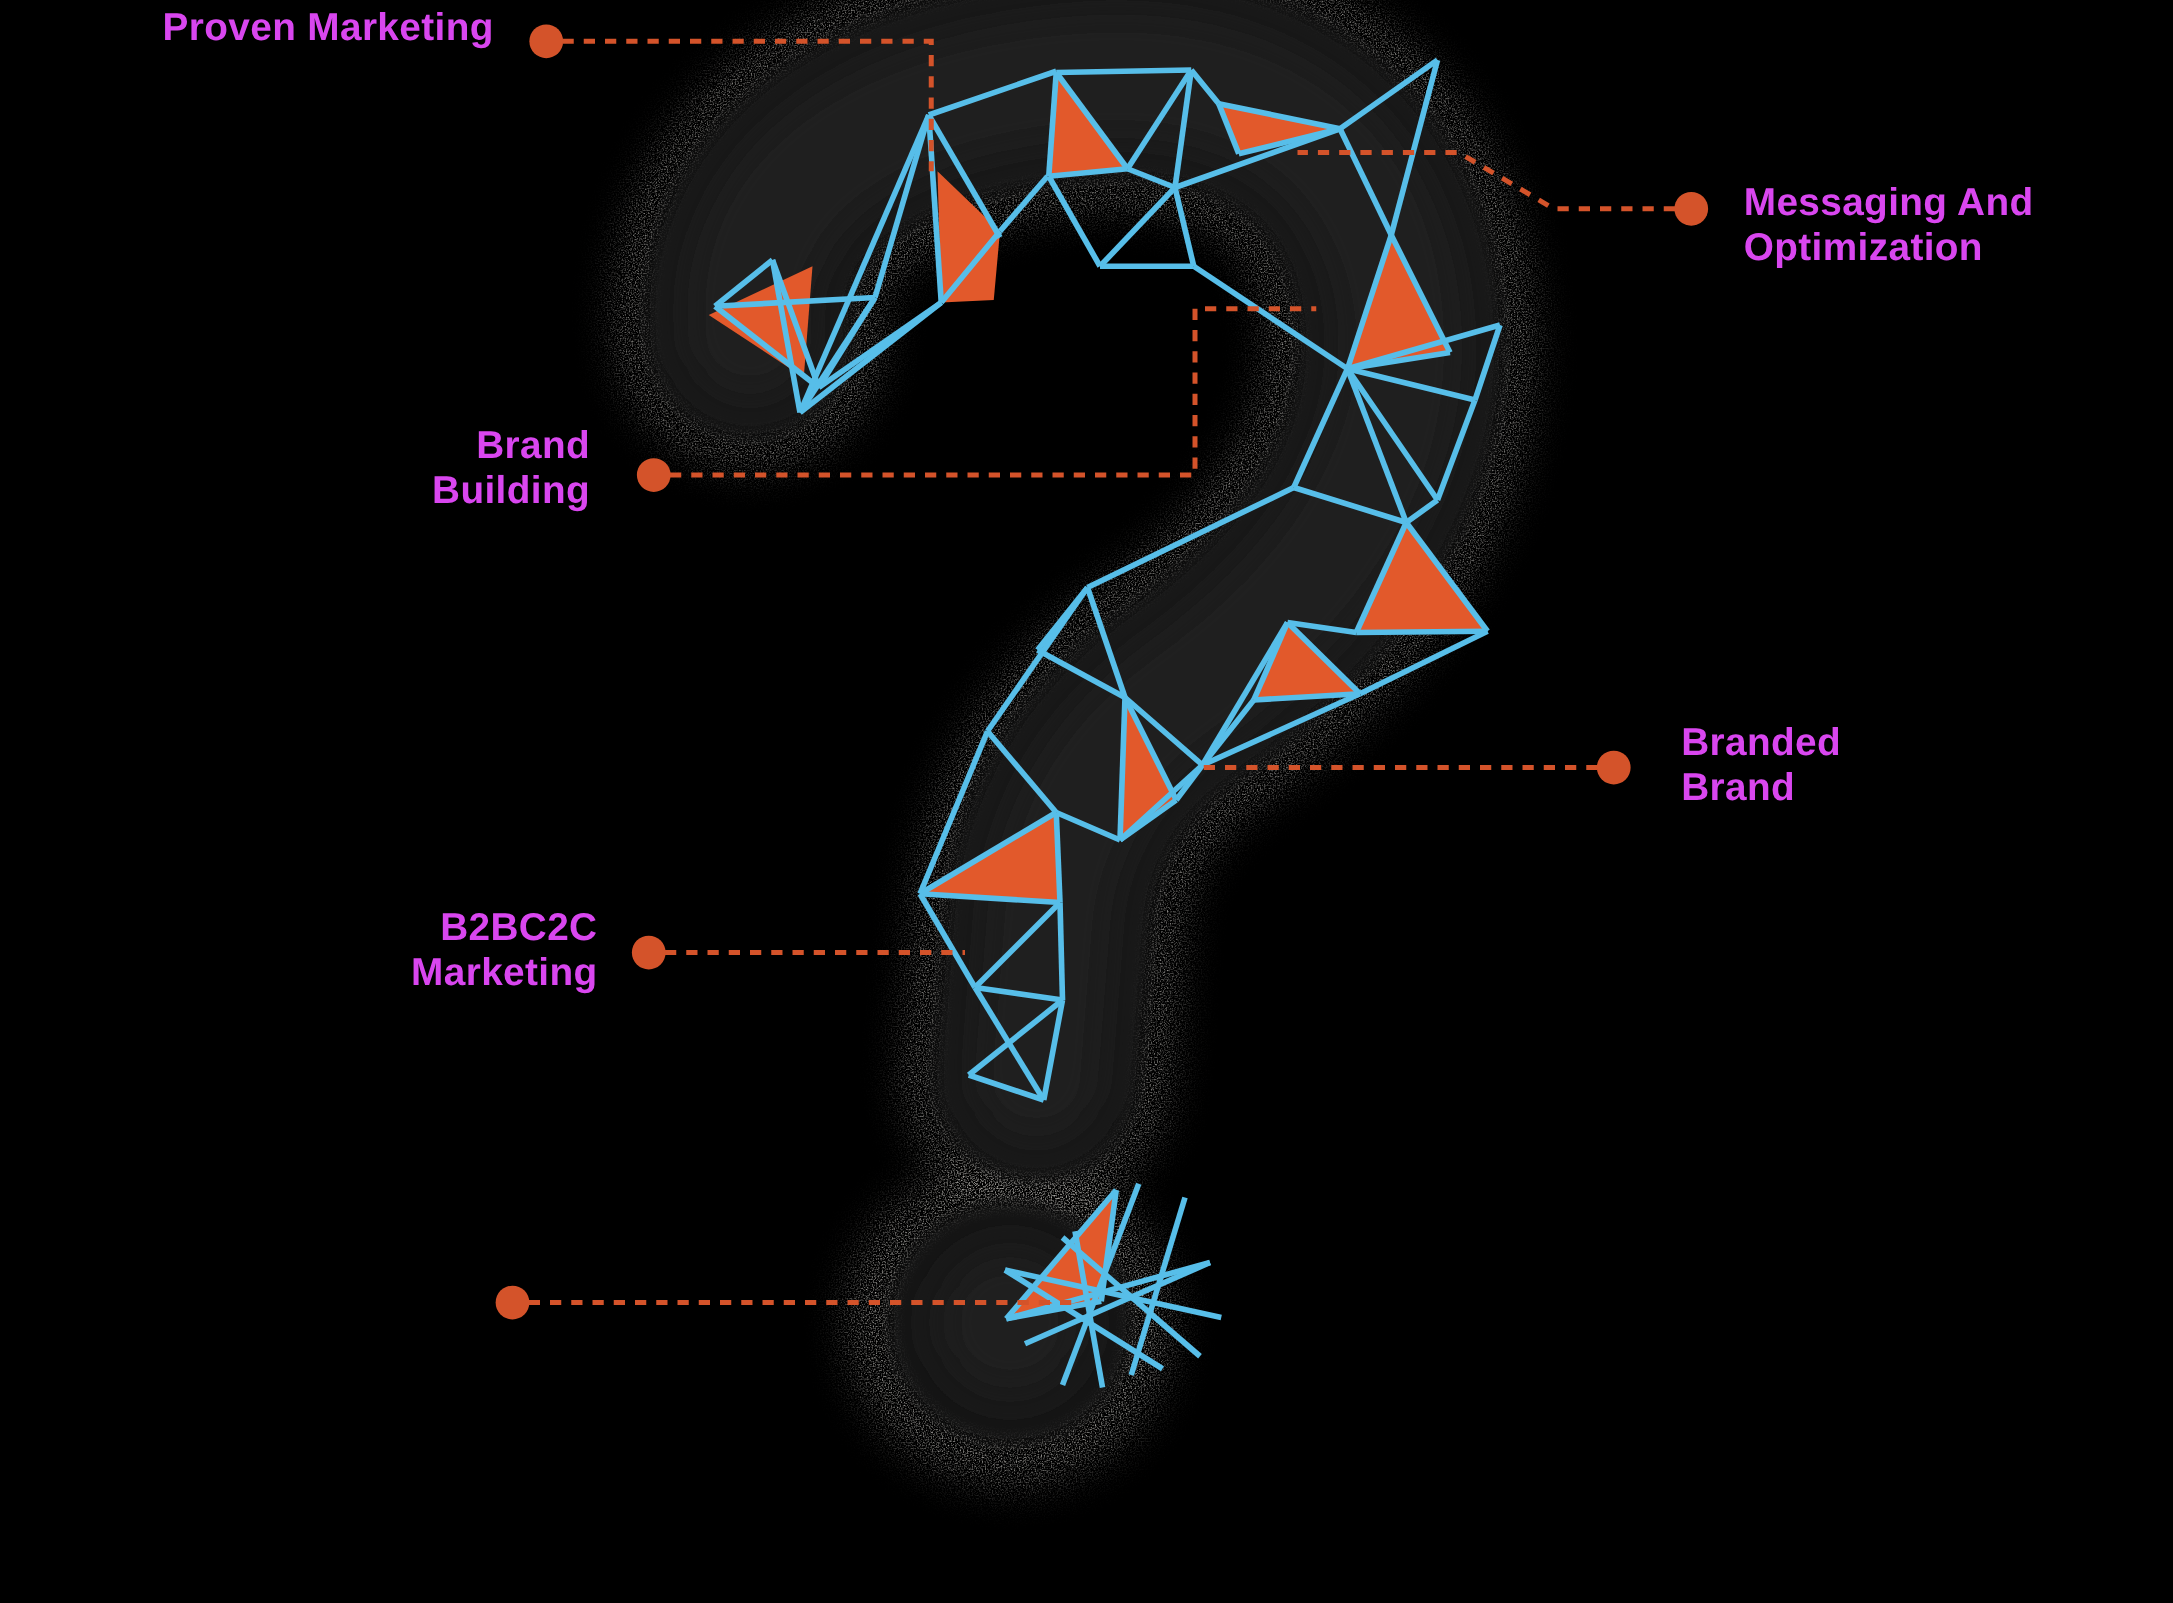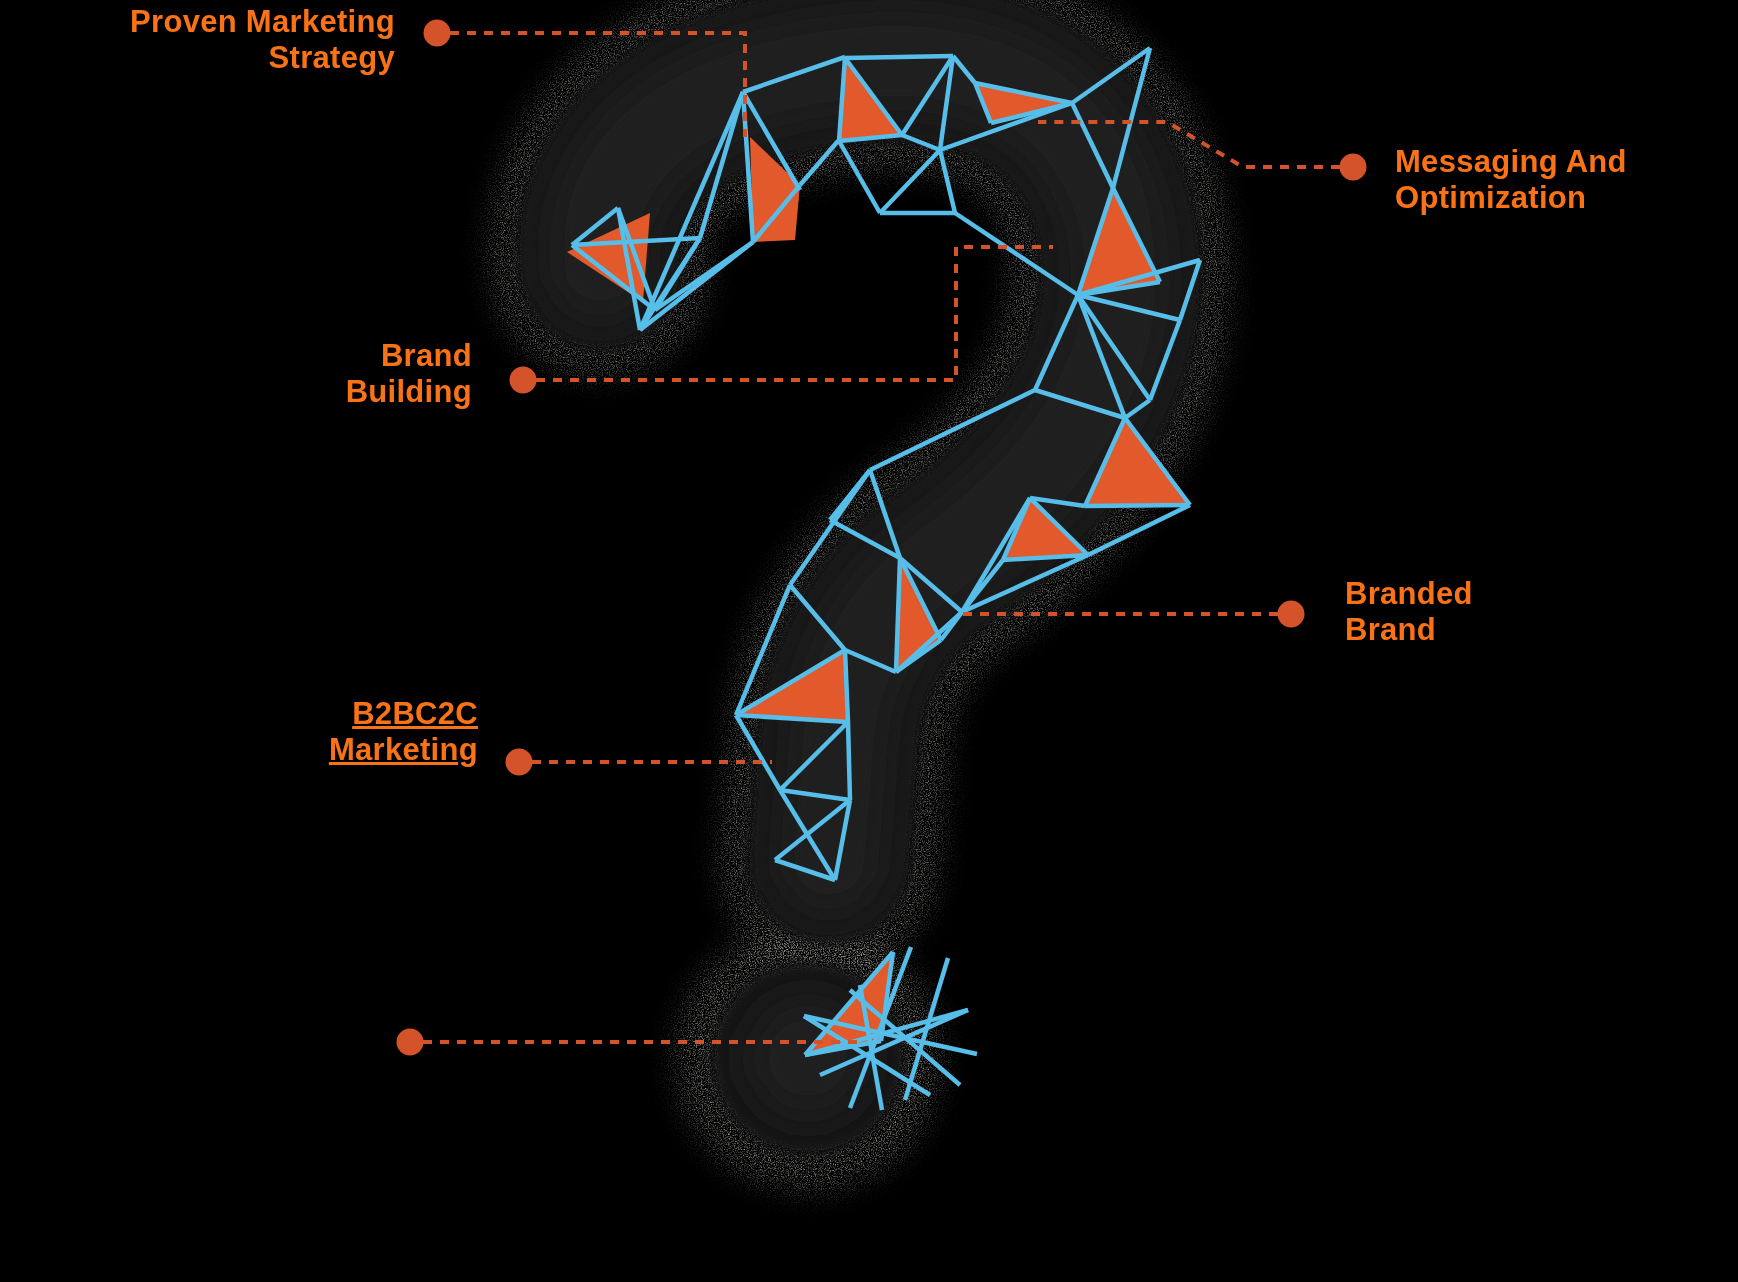--- a/index.html
+++ b/index.html
@@ -6,35 +6,35 @@
   .stage{
     position:relative;
     width:1738px;height:1282px;
     background:#000;
     overflow:hidden;
     font-family:"Liberation Sans", sans-serif;
   }
   svg.fig{position:absolute;left:0;top:0;}
   .label{
     position:absolute;
-    color:#f97316;
+    color:#d946ef;
     font-weight:bold;
     font-size:31px;
     line-height:36px;
     letter-spacing:.3px;
     white-space:nowrap;
   }
   .label.align-right{text-align:right;}
   .label.align-left{text-align:left;}
   
   #lbl-proven      {right:1343px; top:4px;}
   #lbl-messaging   {left:1395px;  top:144px;}
   #lbl-brand       {right:1266px; top:338px;margin-left:48px;}
   #lbl-branded     {left:1345px;  top:576px;}
-  #lbl-b2b         {right:1260px; top:696px;text-decoration:underline;}
+  #lbl-b2b         {right:1260px; top:724px;}
   #lbl-conversion  {right:1373px; top:1002px;}
 </style>
 </head>
 <body>
 
 <div class="stage">
 
   <svg class="fig" width="1738" height="1282" viewBox="0 0 1738 1282">
     <defs>
       <filter id="spray" x="-30%" y="-30%" width="160%" height="160%">
@@ -185,21 +185,20 @@
         <circle cx="1291" cy="614" r="13.5" fill="#d4532a"></circle>
         <path d="M 532 762 H 772" fill="none" stroke="#d4532a" stroke-width="4" stroke-dasharray="9 8"></path>
         <circle cx="519" cy="762" r="13.5" fill="#d4532a"></circle>
         <path d="M 423 1042 H 862" fill="none" stroke="#d4532a" stroke-width="4" stroke-dasharray="9 8"></path>
         <circle cx="410" cy="1042" r="13.5" fill="#d4532a"></circle>
       </g>
   </svg>
 
   <div class="label align-right" id="lbl-proven">
     <div>Proven Marketing</div>
-    <div>Strategy</div>
   </div>
 
   <div class="label align-left" id="lbl-messaging">
     <div>Messaging And</div>
     <div>Optimization</div>
   </div>
 
   <div class="label align-right" id="lbl-brand">
     <div>Brand</div>
     <div>Building</div>

